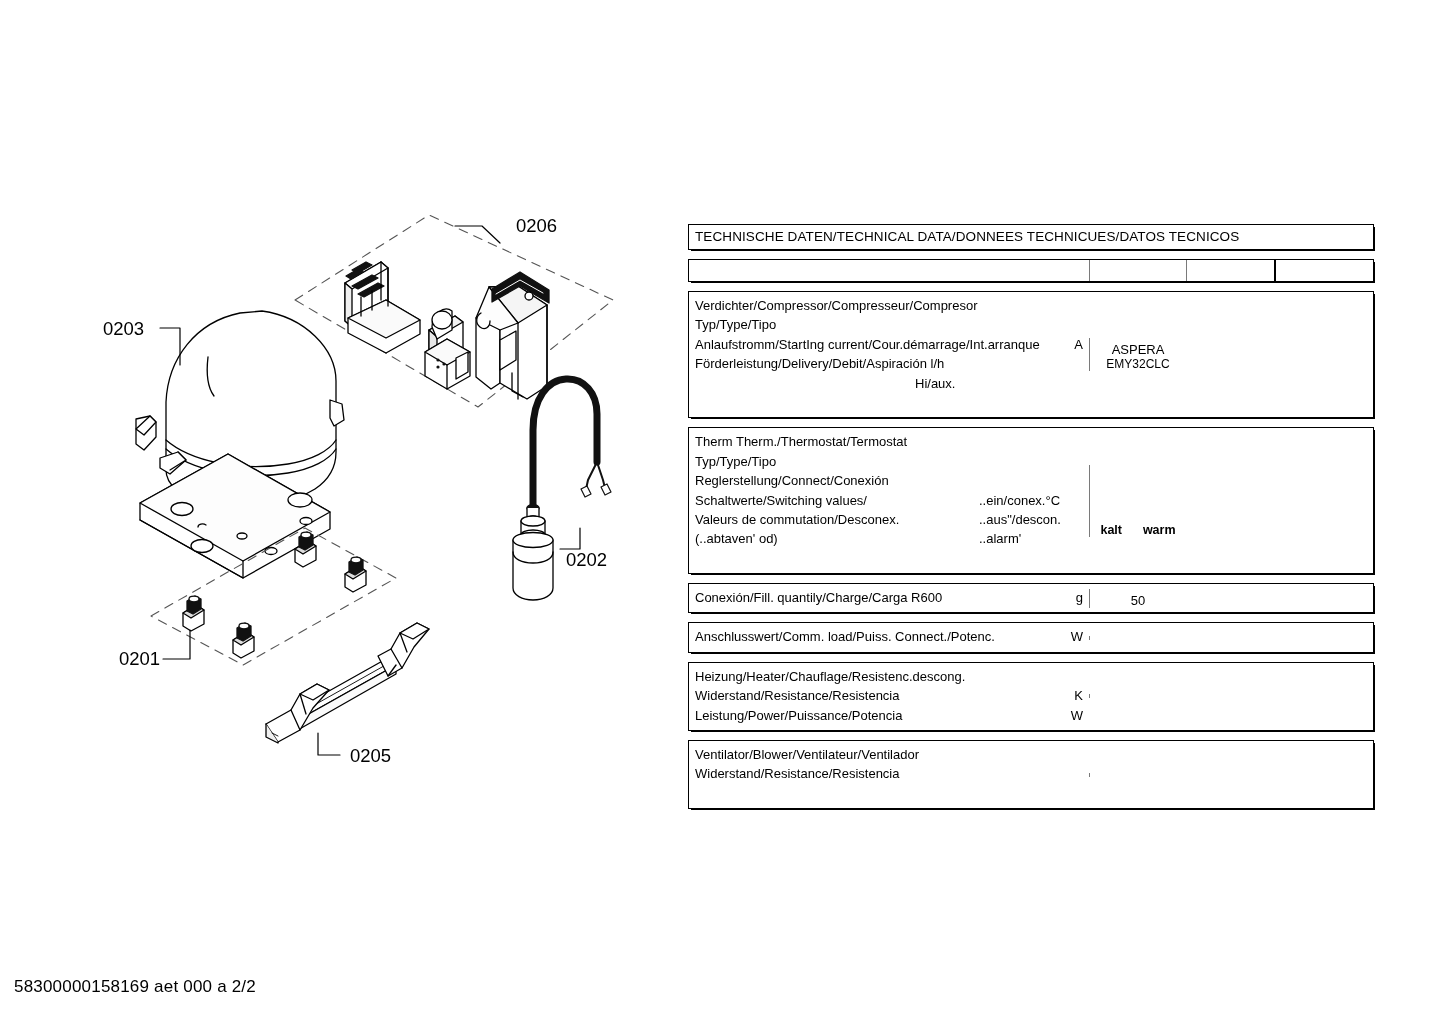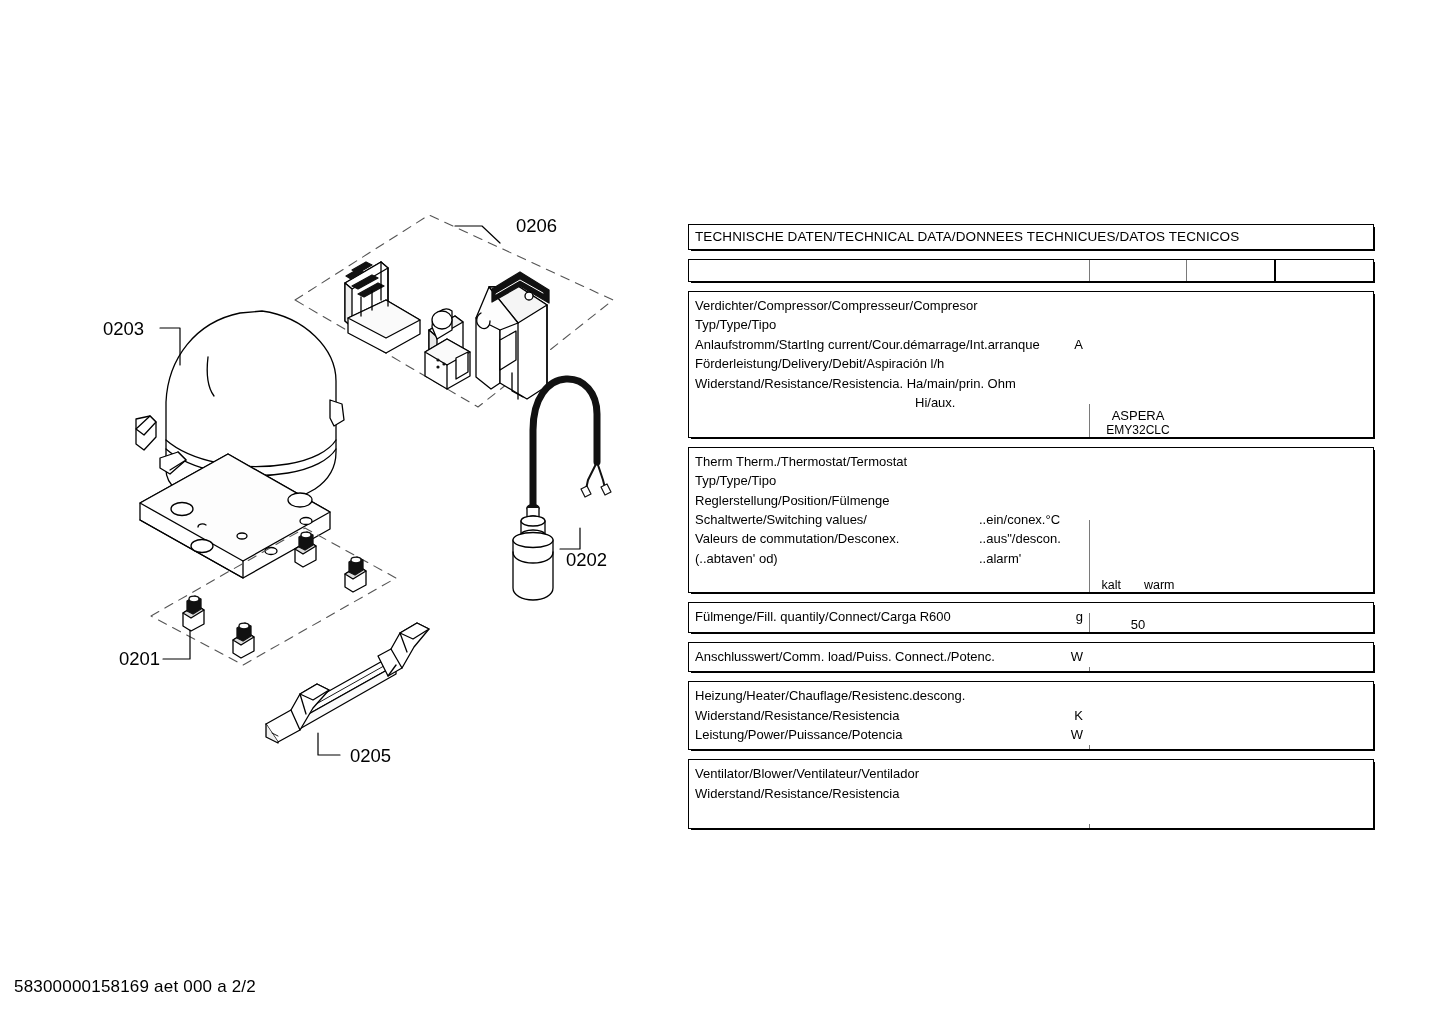--- a/index.html
+++ b/index.html
@@ -40,21 +40,21 @@
     border: 1px solid #000000;
     box-shadow: 2px 2px 0 -1px #000000;
     background: #ffffff;
     margin-bottom: 9px;
     box-sizing: border-box;
   }
   .tblock.tight { margin-bottom: 9px; }
 
   .trow {
     display: flex;
-    align-items: flex-end;
+    align-items: center;
     box-sizing: border-box;
   }
 
   .cell-label {
     flex: 0 0 400px;
     width: 400px;
     box-sizing: border-box;
     padding: 4px 0 5px 6px;
     position: relative;
   }
@@ -105,21 +105,21 @@
   }
   .lbl-indent { padding-left: 220px; }
 
   .v-pair {
     font-size: 12.5px;
     display: flex;
     justify-content: space-around;
     align-items: flex-start;
     padding-top: 0;
   }
-  .v-pair span { padding: 0 2px; }
+  .v-pair span { padding: 0 2px; font-weight: bold; }
 
   .v-center {
     font-size: 13px;
     text-align: center;
   }
   .v-small { font-size: 12px; }
 
   .pad-top-58 { padding-top: 58px; }
 
   
@@ -354,41 +354,40 @@
   </div>
 
   <div class="tblock">
     <div class="trow">
       <div class="cell-label">
         <div class="lbl-lines">
           <div class="lbl-line"><span>Verdichter/Compressor/Compresseur/Compresor</span></div>
           <div class="lbl-line"><span>Typ/Type/Tipo</span></div>
           <div class="lbl-line"><span>Anlaufstromm/StartIng current/Cour.démarrage/Int.arranque</span><span class="lbl-unit">A</span></div>
           <div class="lbl-line"><span>Förderleistung/Delivery/Debit/Aspiración l/h</span></div>
-          <div class="lbl-line"><span>Widerstand/Resistance/Resistencia. Ha/main/prin. Ohm</span></div>
           <div class="lbl-line lbl-indent"><span>Hi/aux.</span></div>
           <div class="lbl-line">&nbsp;</div>
         </div>
       </div>
       <div class="cell-v1">
         <div class="v-center">ASPERA</div>
         <div class="v-center v-small">EMY32CLC</div>
       </div>
       <div class="cell-v2"></div>
       <div class="cell-v3"></div>
     </div>
   </div>
 
   <div class="tblock">
     <div class="trow">
       <div class="cell-label">
         <div class="lbl-lines">
           <div class="lbl-line"><span>Therm Therm./Thermostat/Termostat</span></div>
           <div class="lbl-line"><span>Typ/Type/Tipo</span></div>
-          <div class="lbl-line"><span>Reglerstellung/Position/Fülmenge</span></div>
+          <div class="lbl-line"><span>Reglerstellung/Connect/Conexión</span></div>
           <div class="lbl-line"><span>Schaltwerte/Switching values/</span><span class="lbl-mid">..ein/conex.°C</span></div>
           <div class="lbl-line"><span>Valeurs de commutation/Desconex.</span><span class="lbl-mid">..aus"/descon.</span></div>
           <div class="lbl-line"><span>(..abtaven' od)</span><span class="lbl-mid">..alarm'</span></div>
           <div class="lbl-line">&nbsp;</div>
         </div>
       </div>
       <div class="cell-v1 pad-top-58">
         <div class="v-pair">
           <span>kalt</span>
           <span>warm</span>
@@ -396,21 +395,21 @@
       </div>
       <div class="cell-v2"></div>
       <div class="cell-v3"></div>
     </div>
   </div>
 
   <div class="tblock">
     <div class="trow">
       <div class="cell-label">
         <div class="lbl-lines">
-          <div class="lbl-line"><span>Fülmenge/Fill. quantily/Connect/Carga   R600</span><span class="lbl-unit">g</span></div>
+          <div class="lbl-line"><span>Conexión/Fill. quantily/Charge/Carga   R600</span><span class="lbl-unit">g</span></div>
         </div>
       </div>
       <div class="cell-v1">
         <div class="v-center">50</div>
       </div>
       <div class="cell-v2"></div>
       <div class="cell-v3"></div>
     </div>
   </div>
 

